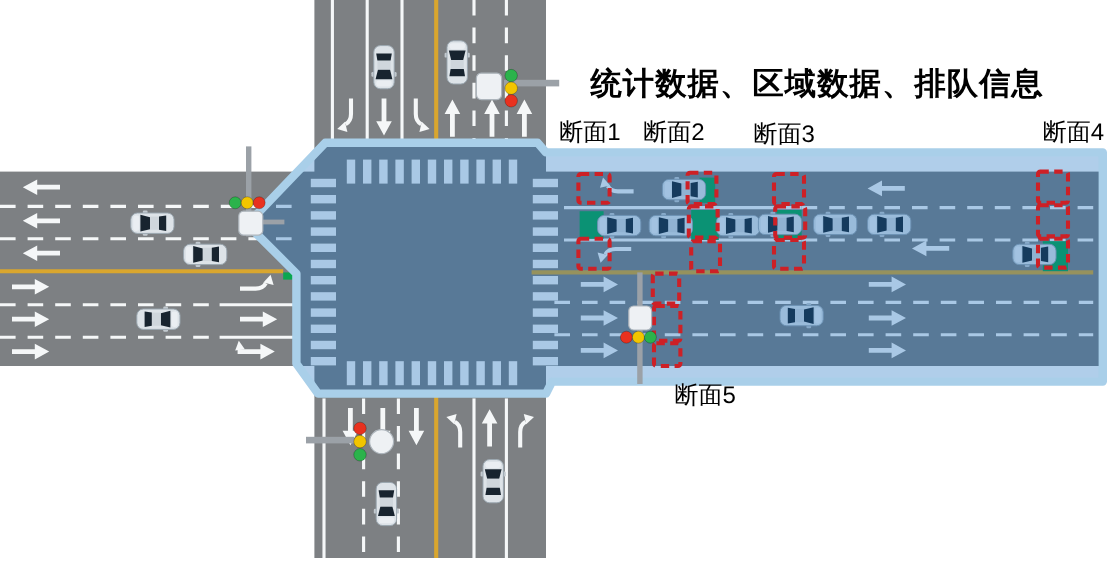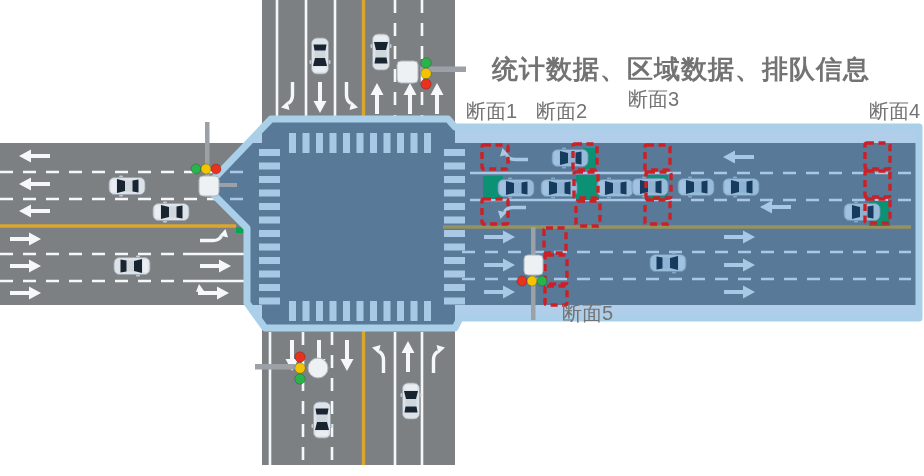--- a/index.html
+++ b/index.html
@@ -1,26 +1,26 @@
 <!DOCTYPE html>
 <html><head>
 <meta charset="utf-8">
 <style>
   html,body{margin:0;padding:0;background:#fff;}
   .stage{position:relative;width:924px;height:476px;background:#fff;overflow:hidden;
          font-family:"Liberation Sans","DejaVu Sans",sans-serif;}
   .stage svg{position:absolute;left:0;top:0;}
-  .lbl{position:absolute;color:#737373;white-space:nowrap;line-height:1.1;}
+  .lbl{position:absolute;color:#000000;white-space:nowrap;line-height:1.1;}
   .lbl-title{left:492px;top:55px;width:330px;font-size:26px;font-weight:700;letter-spacing:1px;text-align:center;}
   .lbl-sec{font-size:20px;font-weight:400;}
   .lbl-s1{left:466px;top:100px;}
   .lbl-s2{left:536px;top:100px;}
-  .lbl-s3{left:628px;top:88px;}
+  .lbl-s3{left:628px;top:101px;}
   .lbl-s4{left:857px;top:100px;padding-left:12px;}
-  .lbl-s5{left:530px;top:302px;padding-left:32px;}
+  .lbl-s5{left:530px;top:319px;padding-left:32px;}
   .lbl-overflow{left:588px;top:341px;font-size:26px;font-weight:700;}
 </style>
 </head>
 <body>
 
 <div class="stage">
   <svg id="scene" width="924" height="476" viewBox="0 0 924 476">
     <g id="g-roads">
         <rect x="0" y="143" width="916" height="162" fill="#7d8083"></rect>
         <rect x="262" y="0" width="193" height="465" fill="#7d8083"></rect>

